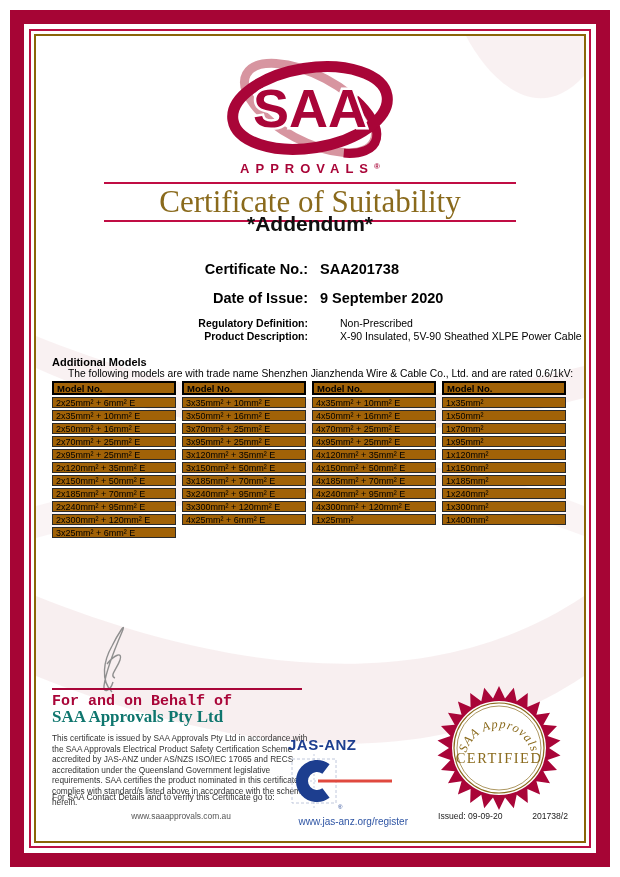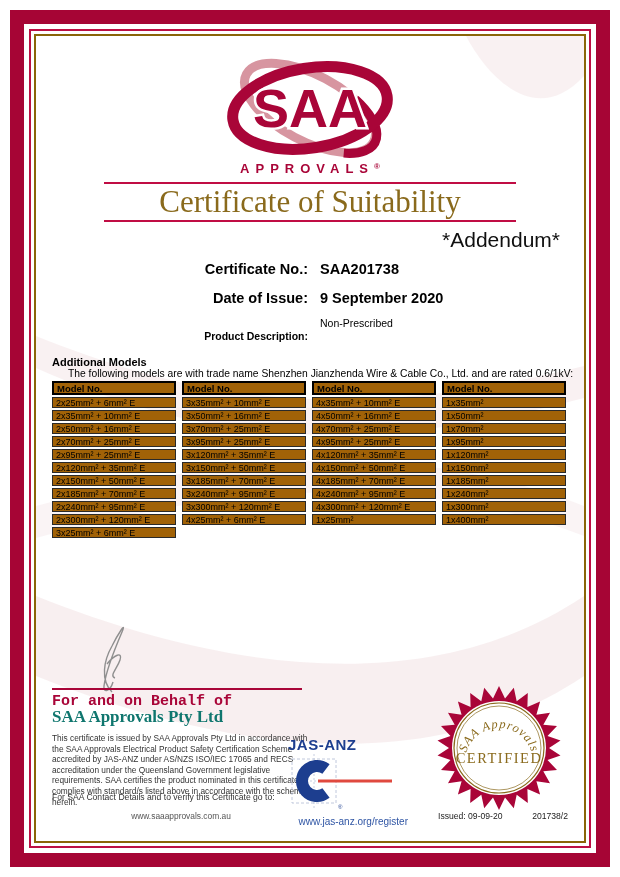--- a/index.html
+++ b/index.html
@@ -15,26 +15,26 @@
   .content{position:absolute;inset:0;z-index:1;border-radius:23px;}
   .abs{position:absolute;}
   
   .logo-sub{left:220px;top:161px;width:180px;text-align:center;color:#a90538;
     font-weight:bold;font-size:13px;letter-spacing:6px;}
   .logo-sub .reg{font-size:8px;letter-spacing:0;vertical-align:4px;}
   
   .rule{left:104px;width:412px;height:2px;background:#c00d44;}
   .cert-title{left:60px;top:184px;width:500px;text-align:center;
     font-family:Liberation Serif, serif;font-size:31px;color:#8a6a1c;}
-  .addendum{left:60px;top:228px;width:500px;text-align:right;font-size:21px;color:#101010;}
+  .addendum{left:60px;top:212px;width:500px;text-align:center;font-size:21px;color:#101010;font-weight:bold;}
   
   .f-label{left:60px;width:248px;text-align:right;font-weight:bold;}
   .f-value{left:320px;width:260px;text-align:left;}
   .fs-big{font-size:14.5px;font-weight:bold;}
-  .fs-sm{font-size:10.5px;}
+  .fs-sm{font-size:10.5px;margin-left:20px;}
   .fs-smb{font-size:10.5px;font-weight:bold;}
   
   .add-heading{left:52px;top:356px;font-size:11px;font-weight:bold;}
   .add-intro{left:68px;top:368px;width:520px;font-size:10.3px;}
   .tables{left:52px;top:381px;display:flex;gap:6px;}
   .mtable{width:124px;}
   .mrow{box-sizing:border-box;border:1px solid #2a2a2a;background:#a16207;height:11px;
     line-height:10px;font-size:9px;padding-left:3px;margin-top:2px;white-space:nowrap;overflow:hidden;}
   .mrow.header{border:2px solid #000;height:14px;line-height:11px;font-size:9.5px;font-weight:bold;margin-top:0;}
   
@@ -81,22 +81,24 @@
 
     <div class="abs rule" style="top:182px;"></div>
     <div class="abs cert-title">Certificate of Suitability</div>
     <div class="abs rule" style="top:220px;"></div>
     <div class="abs addendum">*Addendum*</div>
 
     <div class="abs f-label fs-big" style="top:261px;">Certificate No.:</div>
     <div class="abs f-value fs-big" style="top:261px;">SAA201738</div>
     <div class="abs f-label fs-big" style="top:290px;">Date of Issue:</div>
     <div class="abs f-value fs-big" style="top:290px;">9 September 2020</div>
+    <div class="abs f-label fs-smb" style="top:317px;">Regulatory Definition:</div>
     <div class="abs f-value fs-sm" style="top:317px;">Non-Prescribed</div>
     <div class="abs f-label fs-smb" style="top:330px;">Product Description:</div>
+    <div class="abs f-value fs-sm" style="top:330px;">X-90 Insulated, 5V-90 Sheathed XLPE Power Cable</div>
 
     <div class="abs add-heading">Additional Models</div>
     <div class="abs add-intro">The following models are with trade name Shenzhen Jianzhenda Wire &amp; Cable Co., Ltd. and are rated 0.6/1kV:</div>
 
     <div class="abs tables">
       <div class="mtable">
         <div class="mrow header">Model No.</div>
         <div class="mrow">2x25mm² + 6mm² E</div>
         <div class="mrow">2x35mm² + 10mm² E</div>
         <div class="mrow">2x50mm² + 16mm² E</div>

